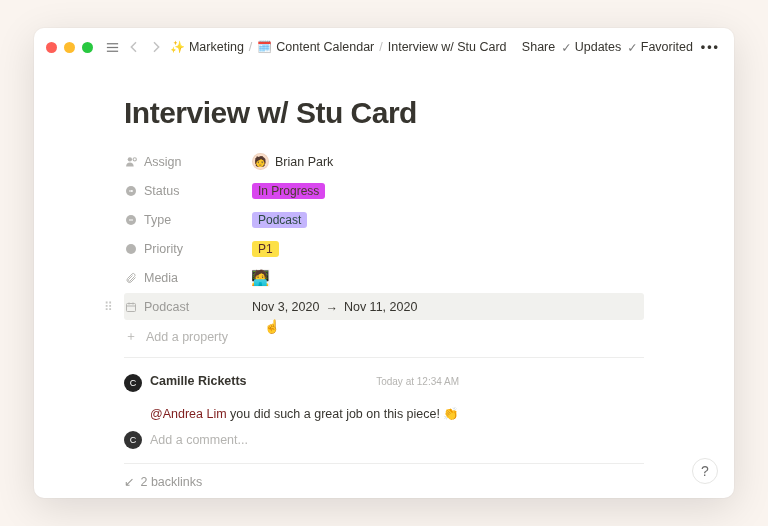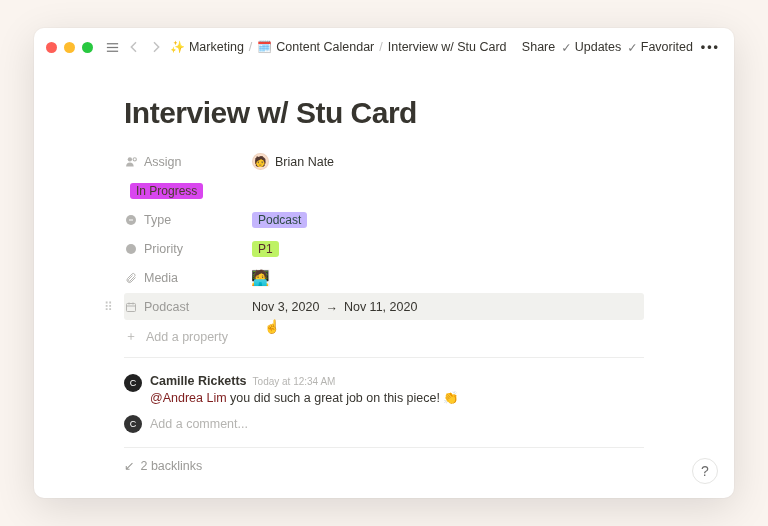--- a/index.html
+++ b/index.html
@@ -54,29 +54,29 @@
   .prop-row { display:flex; align-items:center; min-height:27px; font-size:12.5px; border-radius:3px; position:relative;text-align:right;}
   .prop-row.hovered { background:#f1f1ee; }
   .prop-label { width:122px; display:flex; align-items:center; gap:6px; color:#9b9a97; cursor:pointer;}
   .prop-label .picon { width:14px; display:flex; justify-content:center; }
   .prop-value { flex:1; display:flex; align-items:center; gap:6px; color:#37352f; padding:2px 6px; cursor:pointer;}
   .drag-handle { position:absolute; left:-20px; color:#c7c7c5; font-size:12px; cursor:grab; }
   .avatar-sm { width:17px; height:17px; border-radius:50%; background:#fadec9; display:flex; align-items:center; justify-content:center; font-size:10px; border:1px solid rgba(0,0,0,0.05);}
   .pill { padding:1px 6px; border-radius:3px; font-size:12px; }
   .pill.progress { background:#d946ef; color:#4a3b2d;}
   .pill.podcast { background:#c4b5fd; color:#2d4a43;}
-  .pill.p1 { background:#bef264; color:#5a2e2e;}
+  .pill.p1 { background:#fde047; color:#5a2e2e;}
   .media-thumb { width:18px; height:18px; display:flex; align-items:center; justify-content:center; font-size:15px; background:#f6f6f4; border-radius:2px;}
   .add-prop { display:flex; align-items:center; gap:8px; color:#b5b4b1; font-size:12.5px; padding:6px 0; cursor:pointer;}
   .add-prop .plus { width:14px; text-align:center; }
   .comments { margin-top:16px; font-size:12.5px;}
   .comment { display:flex; gap:8px; margin-bottom:10px;}
   .c-avatar { width:18px; height:18px; border-radius:50%; background:#222; color:#fff; display:flex; align-items:center; justify-content:center; font-size:9px; flex-shrink:0;}
   .c-body { color:#37352f;}
-  .c-head { display:flex; align-items:baseline; gap:6px; margin-bottom:2px;}
+  .c-head { display:flex; align-items:baseline; gap:6px; margin-bottom:18px;justify-content:space-between;}
   .c-name { font-weight:600; font-size:12.5px;}
   .c-time { font-size:10px; color:#b5b4b1;}
   .mention { color:#7f1d1d;}
   .add-comment { display:flex; align-items:center; gap:8px; color:#b5b4b1; font-size:12.5px; margin-bottom:14px;}
   .divider { border:none; border-top:1px solid #ededec; margin: 6px 0 10px 0;}
   .backlinks { display:flex; align-items:center; gap:6px; color:#9b9a97; font-size:12.5px; cursor:pointer; padding-bottom:20px;}
   .help-btn { position:absolute; right:16px; bottom:14px; width:26px; height:26px; border-radius:50%; border:1px solid #e5e5e3; display:flex; align-items:center; justify-content:center; font-size:14px; color:#6b6b6b; cursor:pointer; background:#fff;}
 </style>
 </head>
 <body>
@@ -144,25 +144,35 @@
             <svg width="13" height="13" viewBox="0 0 24 24" fill="#b5b4b1">
                 <circle cx="9" cy="8" r="4"></circle>
                 <path d="M2 21c0-4 3-7 7-7s7 3 7 7"></path>
                 <circle cx="18" cy="8" r="3" fill="none" stroke="#b5b4b1" stroke-width="2"></circle>
               </svg>
           </span>
           <span>Assign</span>
         </div>
         <div class="prop-value">
           <span class="avatar-sm">🧑</span>
-          <span>Brian Nate</span>
-        </div>
-      </div>
-
-      <div class="prop-row">
+          <span>Brian Park</span>
+        </div>
+      </div>
+
+      <div class="prop-row">
+        <div class="prop-label">
+          <span class="picon">
+            <svg width="12" height="12" viewBox="0 0 24 24" fill="#b5b4b1">
+                <circle cx="12" cy="12" r="10"></circle>
+                <polyline points="8 12 16 12" stroke="#fff" stroke-width="2"></polyline>
+                <polyline points="12 14 16 12 12 10" fill="#fff"></polyline>
+              </svg>
+          </span>
+          <span>Status</span>
+        </div>
         <div class="prop-value">
           <span class="pill progress">In Progress</span>
         </div>
       </div>
 
       <div class="prop-row">
         <div class="prop-label">
           <span class="picon">
             <svg width="12" height="12" viewBox="0 0 24 24" fill="#b5b4b1">
                 <circle cx="12" cy="12" r="10"></circle>

